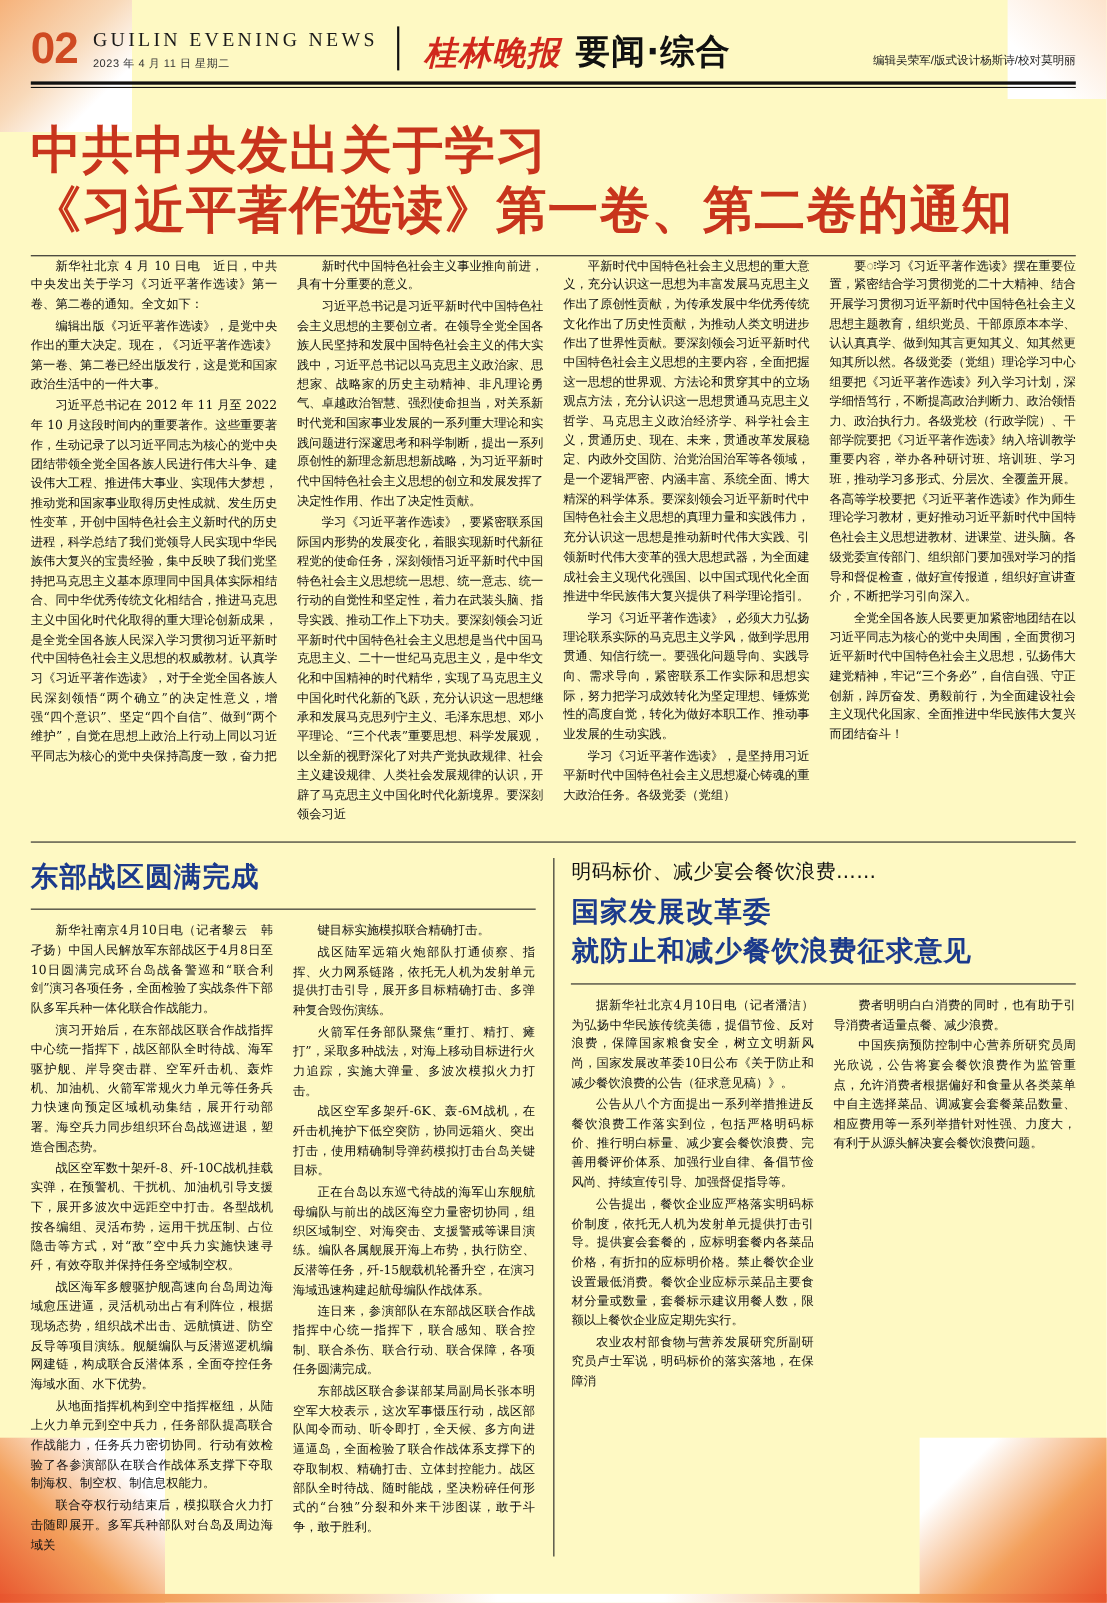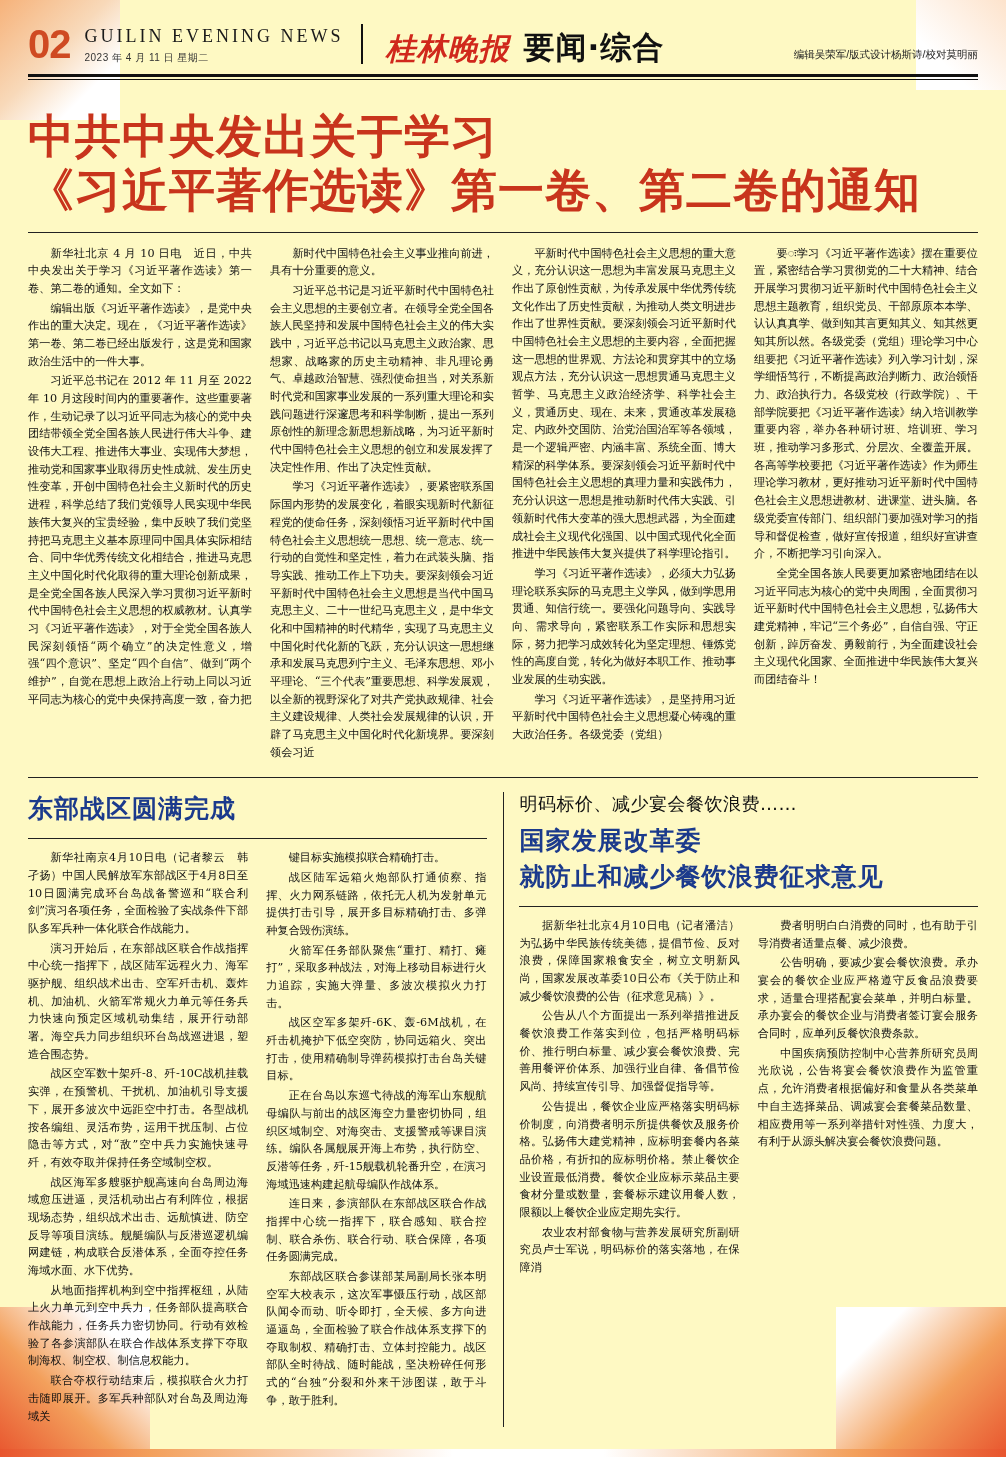--- a/index.html
+++ b/index.html
@@ -158,21 +158,21 @@
   .rule-after-head {
     height: 1px;
     background: #222;
     margin: 14px 0 0 0;
   }
 
   
   .cols4 {
     display: flex;
     gap: 18px;
-    margin-top: 12px;
+    margin-top: 0;
   }
   .col {
     flex: 1 1 0;
     min-width: 0;
   }
   .col p {
     margin: 0 0 2px 0;
     font-family: "DejaVu Serif", serif;
     font-size: 11.2px;
     line-height: 1.58;
@@ -296,21 +296,21 @@
     <div class="rule-mid"></div>
 
     <div class="lower">
 
       <div class="lower-left">
         <div class="sub-headline">东部战区圆满完成</div>
         <div class="sub-rule"></div>
         <div class="cols2">
           <div class="col">
             <p>新华社南京4月10日电（记者黎云　韩孑扬）中国人民解放军东部战区于4月8日至10日圆满完成环台岛战备警巡和“联合利剑”演习各项任务，全面检验了实战条件下部队多军兵种一体化联合作战能力。</p>
-            <p>演习开始后，在东部战区联合作战指挥中心统一指挥下，战区陆军远程火力、海军驱护舰、组织战术出击、空军歼击机、轰炸机、加油机、火箭军常规火力单元等任务兵力快速向预定区域机动集结，展开行动部署。海空兵力同步组织环台岛战巡进退，塑造合围态势。</p>
+            <p>演习开始后，在东部战区联合作战指挥中心统一指挥下，战区部队全时待战、海军驱护舰、岸导突击群、空军歼击机、轰炸机、加油机、火箭军常规火力单元等任务兵力快速向预定区域机动集结，展开行动部署。海空兵力同步组织环台岛战巡进退，塑造合围态势。</p>
             <p>战区空军数十架歼-8、歼-10C战机挂载实弹，在预警机、干扰机、加油机引导支援下，展开多波次中远距空中打击。各型战机按各编组、灵活布势，运用干扰压制、占位隐击等方式，对“敌”空中兵力实施快速寻歼，有效夺取并保持任务空域制空权。</p>
             <p>战区海军多艘驱护舰高速向台岛周边海域愈压进逼，灵活机动出占有利阵位，根据现场态势，组织战术出击、远航慎进、防空反导等项目演练。舰艇编队与反潜巡逻机编网建链，构成联合反潜体系，全面夺控任务海域水面、水下优势。</p>
             <p>从地面指挥机构到空中指挥枢纽，从陆上火力单元到空中兵力，任务部队提高联合作战能力，任务兵力密切协同。行动有效检验了各参演部队在联合作战体系支撑下夺取制海权、制空权、制信息权能力。</p>
             <p>联合夺权行动结束后，模拟联合火力打击随即展开。多军兵种部队对台岛及周边海域关</p>
           </div>
           <div class="col">
             <p>键目标实施模拟联合精确打击。</p>
             <p>战区陆军远箱火炮部队打通侦察、指挥、火力网系链路，依托无人机为发射单元提供打击引导，展开多目标精确打击、多弹种复合毁伤演练。</p>
             <p>火箭军任务部队聚焦“重打、精打、瘫打”，采取多种战法，对海上移动目标进行火力追踪，实施大弹量、多波次模拟火力打击。</p>
             <p>战区空军多架歼-6K、轰-6M战机，在歼击机掩护下低空突防，协同远箱火、突出打击，使用精确制导弹药模拟打击台岛关键目标。</p>
@@ -325,26 +325,25 @@
 
       <div class="lower-right">
         <div class="sub-kicker">明码标价、减少宴会餐饮浪费……</div>
         <div class="sub-headline">国家发展改革委</div>
         <div class="sub-headline">就防止和减少餐饮浪费征求意见</div>
         <div class="sub-rule"></div>
         <div class="cols2">
           <div class="col">
             <p>据新华社北京4月10日电（记者潘洁）为弘扬中华民族传统美德，提倡节俭、反对浪费，保障国家粮食安全，树立文明新风尚，国家发展改革委10日公布《关于防止和减少餐饮浪费的公告（征求意见稿）》。</p>
             <p>公告从八个方面提出一系列举措推进反餐饮浪费工作落实到位，包括严格明码标价、推行明白标量、减少宴会餐饮浪费、完善用餐评价体系、加强行业自律、备倡节俭风尚、持续宣传引导、加强督促指导等。</p>
-            <p>公告提出，餐饮企业应严格落实明码标价制度，向消费者明示所提供餐饮及服务价格。弘扬伟大建党精神，应标明套餐内各菜品价格，有折扣的应标明价格。禁止餐饮企业设置最低消费。餐饮企业应标示菜品主要食材分量或数量，套餐标示建议用餐人数，限额以上餐饮企业应定期先实行。</p>
+            <p>公告提出，餐饮企业应严格落实明码标价制度，依托无人机为发射单元提供打击引导。提供宴会套餐的，应标明套餐内各菜品价格，有折扣的应标明价格。禁止餐饮企业设置最低消费。餐饮企业应标示菜品主要食材分量或数量，套餐标示建议用餐人数，限额以上餐饮企业应定期先实行。</p>
             <p>农业农村部食物与营养发展研究所副研究员卢士军说，明码标价的落实落地，在保障消</p>
           </div>
           <div class="col">
             <p>费者明明白白消费的同时，也有助于引导消费者适量点餐、减少浪费。</p>
-            <p>公告明确，要减少宴会餐饮浪费。承办宴会的餐饮企业应严格遵守反食品浪费要求，适量合理搭配宴会菜单，并明白标量。承办宴会的餐饮企业与消费者签订宴会服务合同时，应单列反餐饮浪费条款。</p>
             <p>中国疾病预防控制中心营养所研究员周光欣说，公告将宴会餐饮浪费作为监管重点，允许消费者根据偏好和食量从各类菜单中自主选择菜品、调减宴会套餐菜品数量、相应费用等一系列举措针对性强、力度大，有利于从源头解决宴会餐饮浪费问题。</p>
           </div>
         </div>
       </div>
 
     </div>
 
   </div>
 </div>
 

